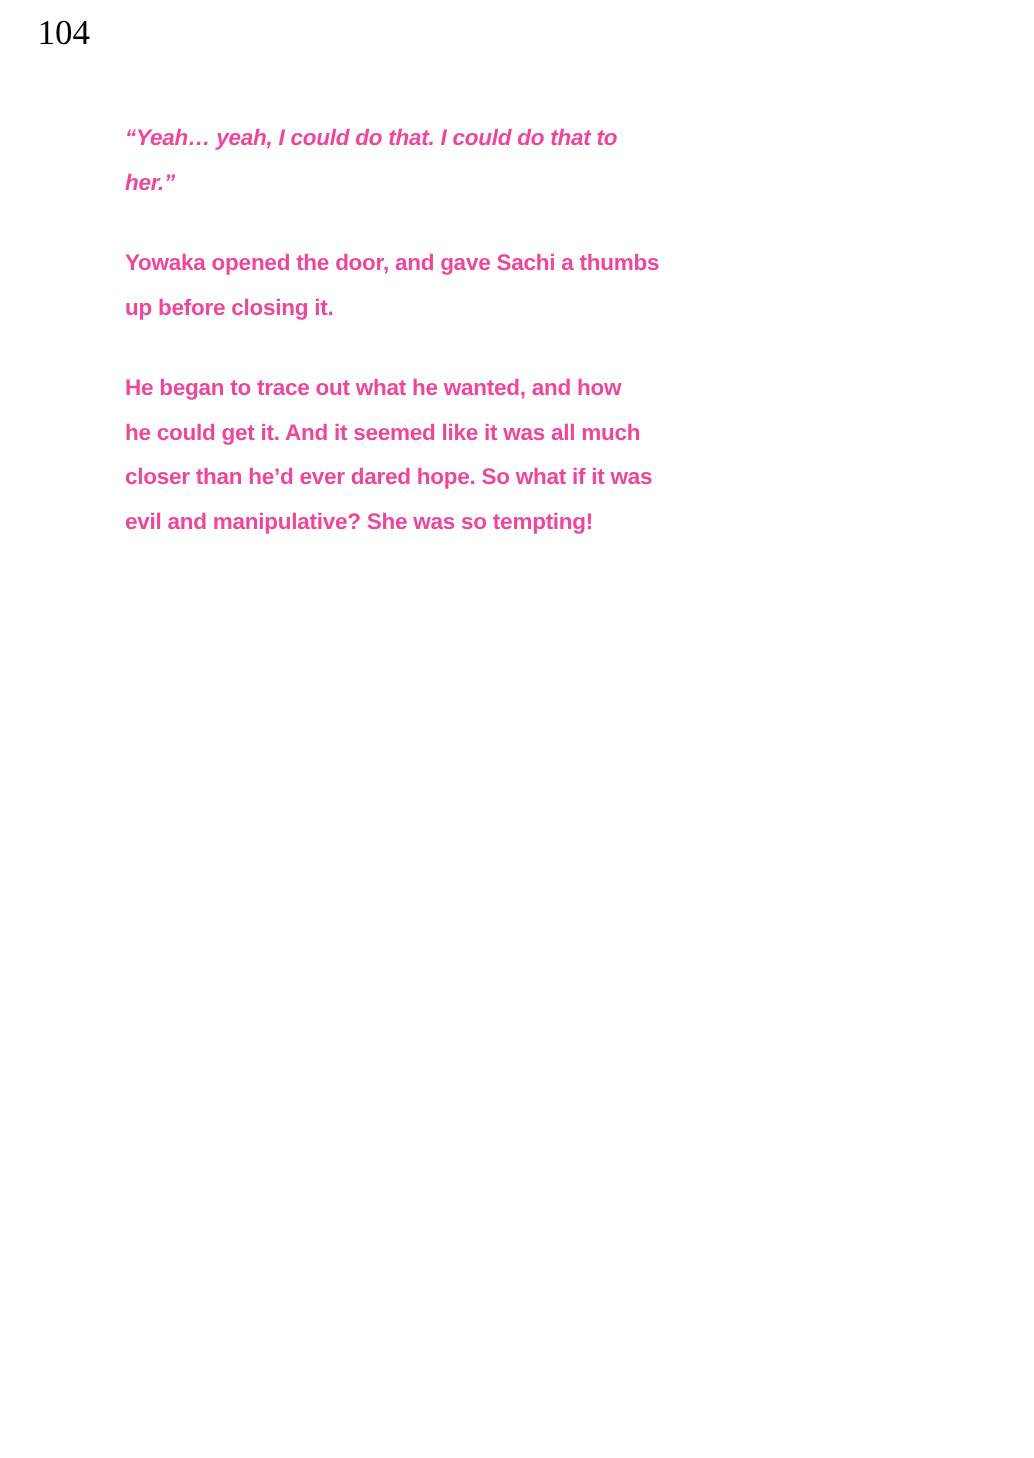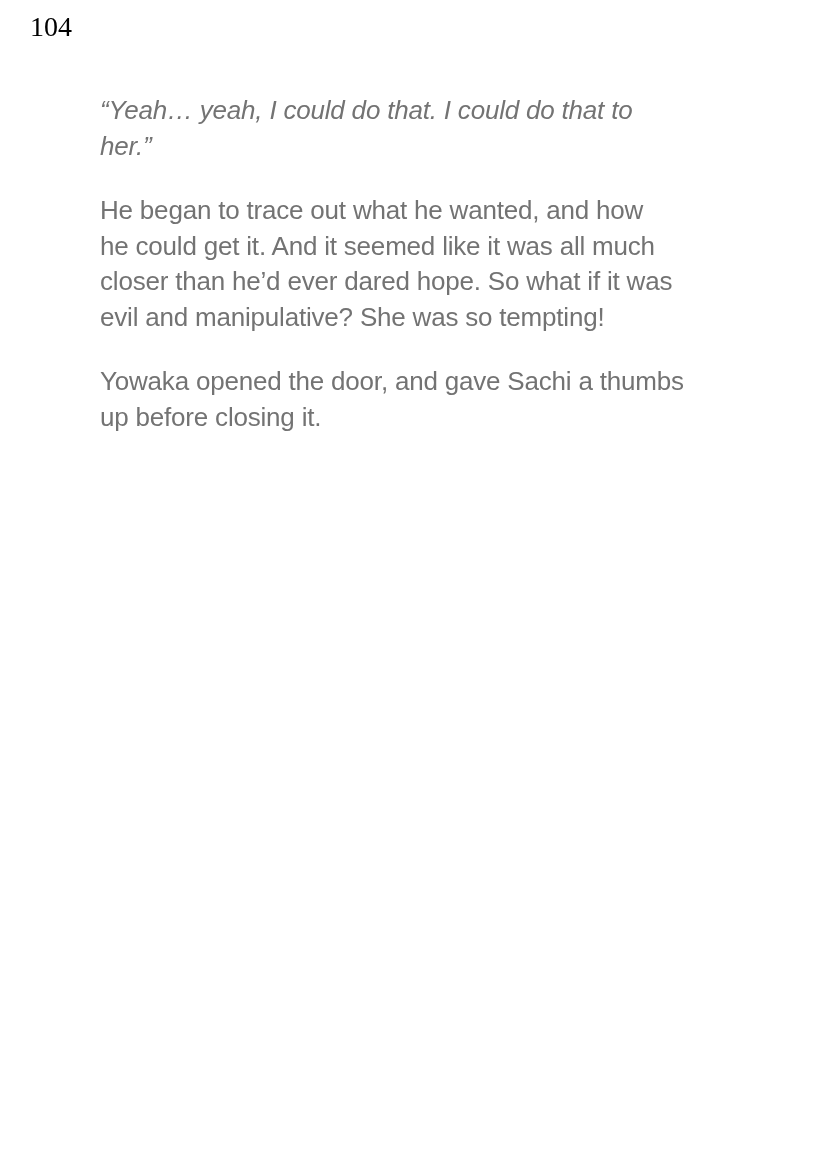--- a/index.html
+++ b/index.html
@@ -26,32 +26,33 @@
     color: #000000;
   }
   .text-content {
     position: absolute;
     left: 100px;
     top: 93px;
     width: 660px;
   }
   .para {
     margin: 0 0 29px 0;
-    font-size: 26px;
+    font-size: 18px;
     line-height: 35.5px;
     letter-spacing: -0.2px;
-    color: #737373;
+    color: #ec4899;
+    font-weight: bold;
   }
   .para.italic {
     font-style: italic;
   }
 </style>
 </head>
 <body>
 
 <div class="page">
   <div class="page-number">104</div>
   <div class="text-content">
       <p class="para italic">“Yeah… yeah, I could do that. I could do that to<br>her.”</p>
+      <p class="para">Yowaka opened the door, and gave Sachi a thumbs<br>up before closing it.</p>
       <p class="para">He began to trace out what he wanted, and how<br>he could get it. And it seemed like it was all much<br>closer than he’d ever dared hope. So what if it was<br>evil and manipulative? She was so tempting!</p>
-      <p class="para">Yowaka opened the door, and gave Sachi a thumbs<br>up before closing it.</p>
     </div>
 </div>
 
 </body></html>

